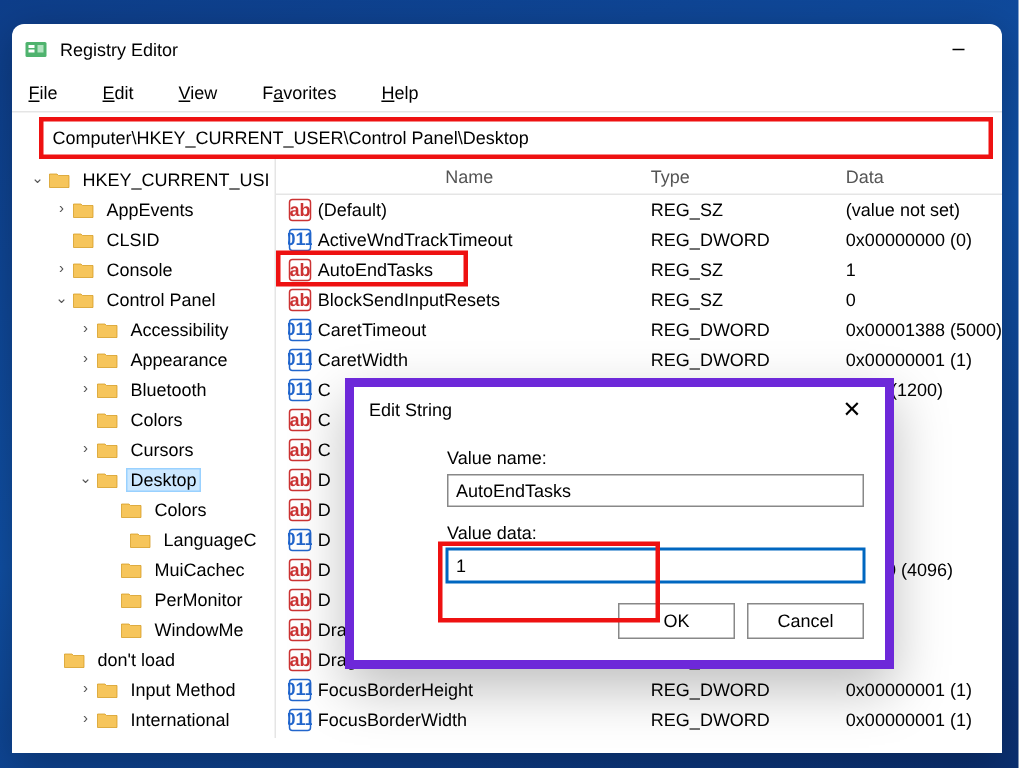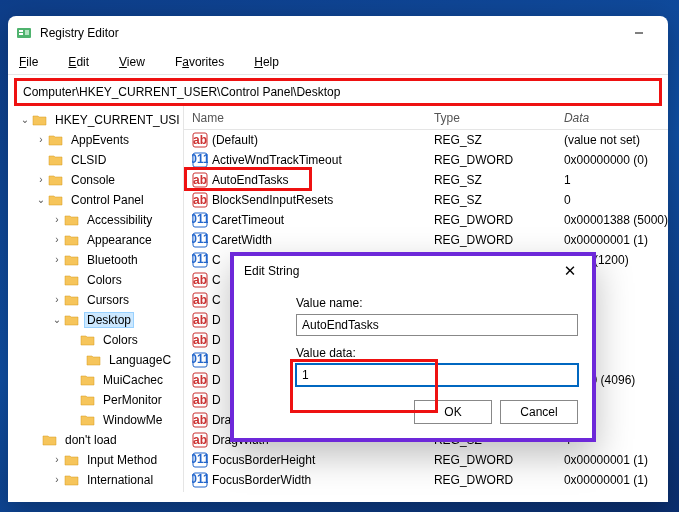--- a/index.html
+++ b/index.html
@@ -5,41 +5,41 @@
 * { box-sizing: border-box; margin: 0; padding: 0; font-family: 'Segoe UI', Tahoma, sans-serif; font-size: 12px; }
 body { background: linear-gradient(160deg, #0e3e8a 0%, #1050a5 50%, #0b2f70 100%); width: 679px; height: 512px; overflow: hidden; position: relative; padding: 16px 12px 12px 8px; }
 .window { background: #fff; border-radius: 8px 8px 0 0; width: 660px; height: 486px; box-shadow: 0 6px 28px rgba(0,0,0,.28); overflow: hidden; position: relative; }
 .titlebar { display: flex; align-items: center; height: 34px; padding: 0 8px; }
 .titlebar .icon { width: 16px; height: 16px; margin-right: 8px; }
 .titlebar .title { flex: 1; color: #000; }
 .win-btn { width: 42px; height: 28px; display: flex; align-items: center; justify-content: center; color: #000; }
 .menubar { display: flex; gap: 12px; padding: 2px 2px; border-bottom: 1px solid #e5e5e5; }
 .menubar span { padding: 3px 9px; cursor: default; }
 .menubar span u { text-decoration: underline; }
-.addressbar { border: 3px solid #e11; margin: 3px 6px 0 6px; padding: 4px 6px; height: 28px; display: flex; align-items: center; }
+.addressbar { border: 3px solid #e11; margin: 3px 6px 0 18px; padding: 4px 6px; height: 28px; display: flex; align-items: center; }
 .content { display: flex; height: calc(100% - 100px); }
 .tree { width: 190px; border-right: 1px solid #e5e5e5; overflow: hidden; padding-top: 4px; }
 .tree-item { display: flex; align-items: center; height: 20px; white-space: nowrap; }
 .expander { width: 14px; text-align: center; color: #555; font-size: 10px; line-height: 1; }
 .expander.blank { visibility: hidden; }
 .folder-icon { width: 16px; height: 14px; margin-right: 4px; }
 .tree-item.selected .label-box { background: #cce8ff; border: 1px solid #99d1ff; padding: 0 2px; text-align: center; }
 .label-box { padding: 1px 3px; }
 .listview { flex: 1; position: relative; }
 .list-header { display: flex; border-bottom: 1px solid #e5e5e5; height: 24px; align-items: center; color: #555; }
-.col-name { width: 250px; padding-left: 8px; }
+.col-name { width: 250px; padding-left: 8px; text-align: center; }
 .col-type { width: 130px; }
-.col-data { flex: 1; font-style: italic; }
+.col-data { flex: 1; }
 .list-row { display: flex; align-items: center; height: 20px; }
 .list-row .cell-name { width: 250px; padding-left: 8px; display: flex; align-items: center; gap: 4px; }
 .list-row .cell-type { width: 130px; }
 .list-row .cell-data { flex: 1; white-space: nowrap; }
 .val-icon { width: 16px; height: 16px; flex-shrink: 0; }
 .row-highlight { border: 3px solid #e11; width: 128px; height: 24px; position: absolute; left: 0; top: 61px; pointer-events: none; }
-.dialog { position: absolute; left: 222px; top: 236px; width: 366px; background: #fff; border: 4px solid #6d28d9; box-shadow: 0 14px 34px rgba(0,0,0,.25); }
+.dialog { position: absolute; left: 222px; top: 236px; width: 366px; background: #fff; border: 6px solid #6d28d9; box-shadow: 0 14px 34px rgba(0,0,0,.25); }
 .dlg-title { display: flex; align-items: center; height: 30px; padding: 0 10px; background: #fff; }
 .dlg-title .t { flex: 1; }
 .dlg-title .x { width: 24px; height: 24px; display:flex; align-items:center; justify-content:center; font-size: 15px; }
 .dlg-body { padding: 10px 14px 14px 14px; margin-left: 48px; }
 .dlg-label { margin-bottom: 4px; }
 .dlg-field { width: 100%; border: 1px solid #888; padding: 3px 5px; height: 22px; margin-bottom: 10px; }
 .dlg-field.focused { border: 1px solid #0067c0; outline: 1px solid #0067c0; }
 .dlg-buttons { display:flex; justify-content:flex-end; gap: 8px; margin-top: 4px; }
 .dlg-buttons button { width: 78px; height: 24px; background: #fff; border: 1px solid #888; }
 .valuedata-highlight { border: 3px solid #e11; position: absolute; left: 8px; top: 73px; width: 148px; height: 54px; pointer-events:none; }

